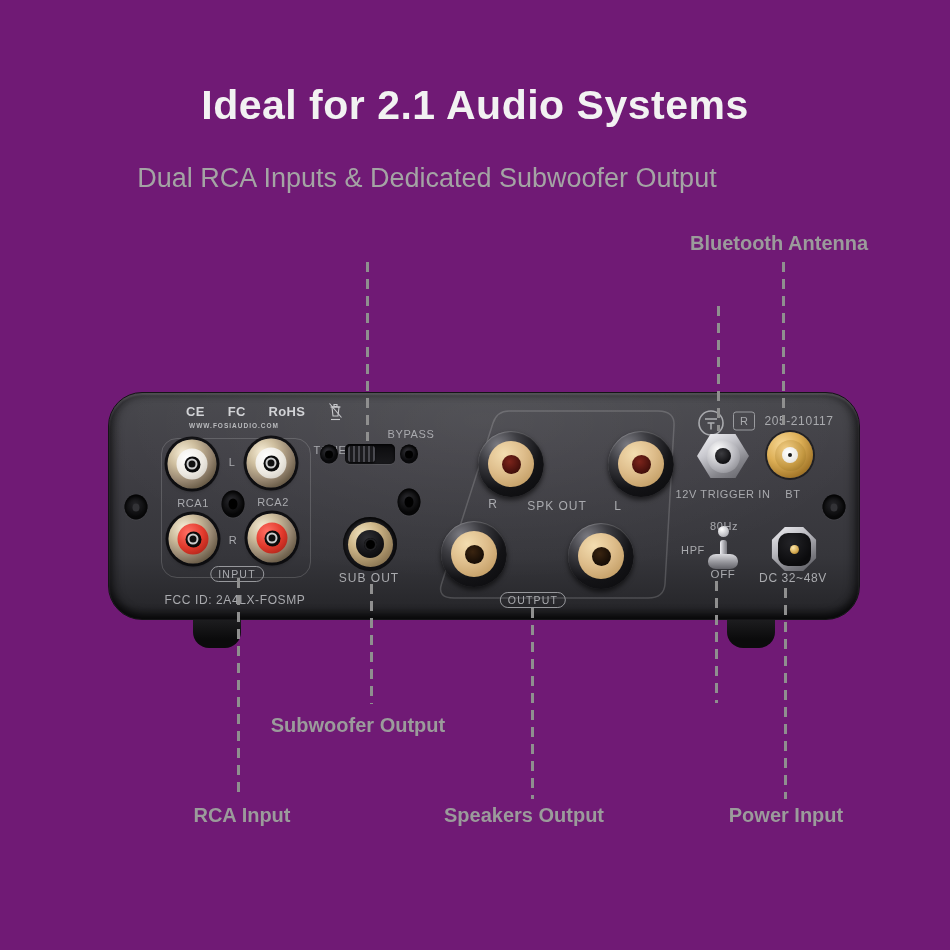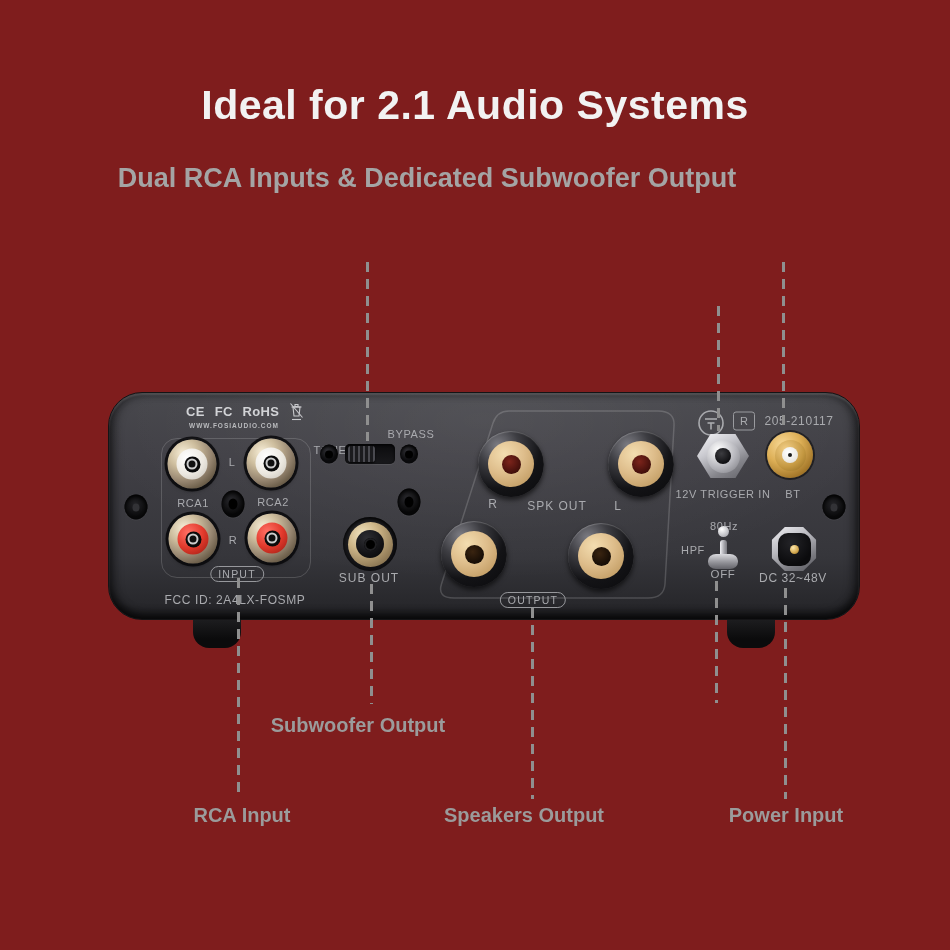--- a/index.html
+++ b/index.html
@@ -1,25 +1,25 @@
 <!DOCTYPE html>
 <html><head>
 <meta charset="utf-8">
 <style>
   html,body{margin:0;padding:0;background:#000;}
-  .stage{position:relative;width:950px;height:950px;background:#7f1d1d;overflow:hidden;
+  .stage{position:relative;width:950px;height:950px;background:#701a75;overflow:hidden;
          font-family:"Liberation Sans",sans-serif;}
   .pc{position:absolute;transform:translate(-50%,-50%);}
   .abs{position:absolute;}
 
   
   .title{position:absolute;left:0;top:82px;width:950px;text-align:center;
          color:#f2f2f2;font-size:41px;font-weight:700;letter-spacing:.5px;}
   .subtitle{position:absolute;left:0;top:163px;width:854px;text-align:center;
-         color:#a4a4a4;font-size:27px;font-weight:700;}
+         color:#a4a4a4;font-size:27px;font-weight:400;}
 
   
   .callout{position:absolute;width:220px;text-align:center;color:#9b9b9b;
            font-size:20px;font-weight:700;white-space:nowrap;}
   .callout .ln{line-height:28px;}
   .dash{position:absolute;width:3px;
         background:repeating-linear-gradient(180deg,#8f8f8f 0 10px,transparent 10px 17px);}
 
   
   .device{position:absolute;left:108px;top:392px;width:750px;height:226px;
@@ -35,21 +35,21 @@
         background:linear-gradient(180deg,#242427,#0b0b0c 75%);}
 
   
   .ptxt{position:absolute;transform:translate(-50%,-50%);color:#a9aaae;font-size:11px;
         letter-spacing:.6px;white-space:nowrap;}
   .cap{position:absolute;transform:translate(-50%,-50%);border:1px solid #97989c;
        border-radius:9px;color:#a9aaae;font-size:10.5px;letter-spacing:1.2px;
        padding:1px 7px;white-space:nowrap;}
   .gbox{position:absolute;border:1px solid rgba(255,255,255,.16);border-radius:16px;}
 
-  .cert-row{position:absolute;left:77px;top:9px;display:flex;align-items:center;gap:10px;
+  .cert-row{position:absolute;left:77px;top:9px;display:flex;align-items:center;gap:23px;
             color:#d2d3d6;font-weight:700;font-size:13px;letter-spacing:.3px;}
   .website{position:absolute;transform:translate(-50%,-50%);color:#babbbe;font-size:6.5px;
            font-weight:700;letter-spacing:1px;}
 
   
   .rca{position:absolute;transform:translate(-50%,-50%);width:49px;height:49px;border-radius:50%;
        background:radial-gradient(circle at 32% 28%,#f7eed8 0%,#cdbd9d 30%,#968570 58%,#584c38 85%,#392f24 100%);
        box-shadow:0 0 0 3px rgba(8,8,10,.85),0 2px 4px rgba(0,0,0,.6);
        display:flex;align-items:center;justify-content:center;}
   .rca-ins{width:31px;height:31px;border-radius:50%;display:flex;align-items:center;justify-content:center;}
@@ -158,20 +158,21 @@
   svg{display:block;}
 </style>
 </head>
 <body>
 
 <div class="stage">
 
   <div class="title">Ideal for 2.1 Audio Systems</div>
   <div class="subtitle">Dual RCA Inputs &amp; Dedicated Subwoofer Output</div>
 
+  <div class="callout" style="left:669px;top:232px;">Bluetooth Antenna</div>
 
   <div class="callout" style="left:248px;top:714px;">Subwoofer Output</div>
   <div class="callout" style="left:132px;top:804px;">RCA Input</div>
   <div class="callout" style="left:414px;top:804px;">Speakers Output</div>
   <div class="callout" style="left:676px;top:804px;">Power Input</div>
 
   <div class="foot" style="left:193px;top:612px;"></div>
   <div class="foot" style="left:727px;top:612px;"></div>
 
   <div class="device">

